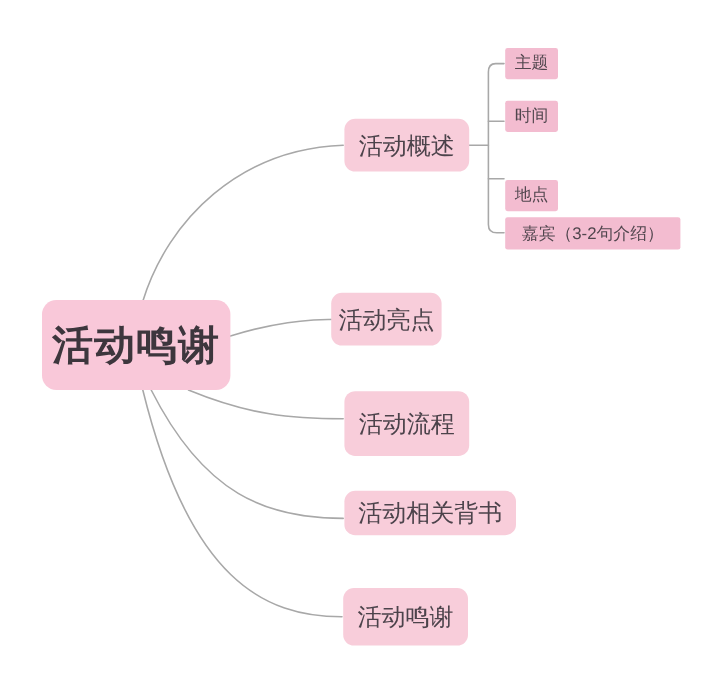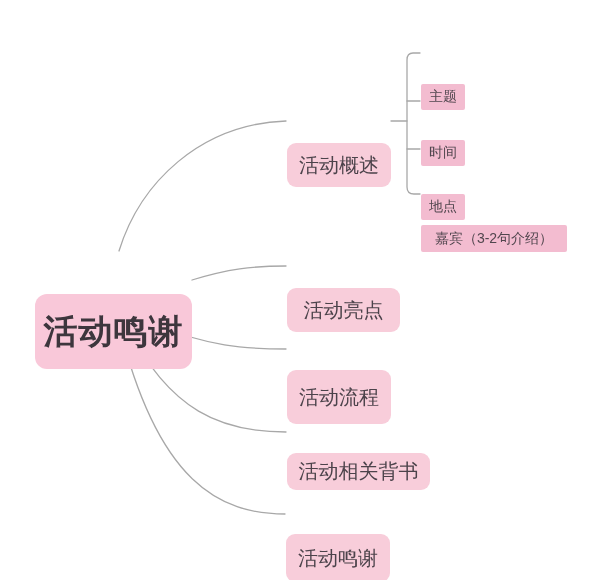--- a/index.html
+++ b/index.html
@@ -19,50 +19,49 @@
     stroke-linecap:round;
   }
   .node {
     position:absolute;
     display:flex;
     align-items:center;
     justify-content:center;
     color:var(--text, #4c4249);
     white-space:nowrap;
     cursor:default;
-    margin-top:44px;
   }
   .root {
     left:35px; top:250px; width:157px; height:75px;
     background:var(--root_fill, #f9c8d9);
     border-radius:12px;
     font-size:34px;
     font-weight:bold;
     letter-spacing:1px;
     color:#3d363d;
   }
   .branch {
     background:var(--branch_fill, #f8cdda);
     border-radius:9px;
     font-size:20px;
     color:#4c434b;
   }
   .b1 { left:287px; top:99px;  width:104px; height:44px; }
-  .b2 { left:287px; top:244px; width:113px; height:44px; }
+  .b2 { left:276px; top:244px; width:92px; height:44px; }
   .b3 { left:287px; top:326px; width:104px; height:54px; }
   .b4 { left:287px; top:409px; width:143px; height:37px; }
   .b5 { left:286px; top:490px; width:104px; height:48px; }
   .child {
     background:var(--child_fill, #f3bcd0);
     border-radius:2px;
     font-size:14px;
     color:#51464e;
   }
   .c1 { left:421px; top:40px;  width:44px;  height:26px; }
-  .c2 { left:421px; top:96px;  width:44px;  height:26px; }
+  .c2 { left:421px; top:84px;  width:44px;  height:26px; }
   .c3 { left:421px; top:150px; width:44px;  height:26px; }
   .c4 { left:421px; top:181px; width:146px; height:27px; }
 </style>
 </head>
 <body>
 
 <div class="stage">
 
   <svg class="links" viewBox="0 0 600 580" aria-hidden="true">
     <path d="M 119 251 C 140 183 200 124 286 121"></path>

